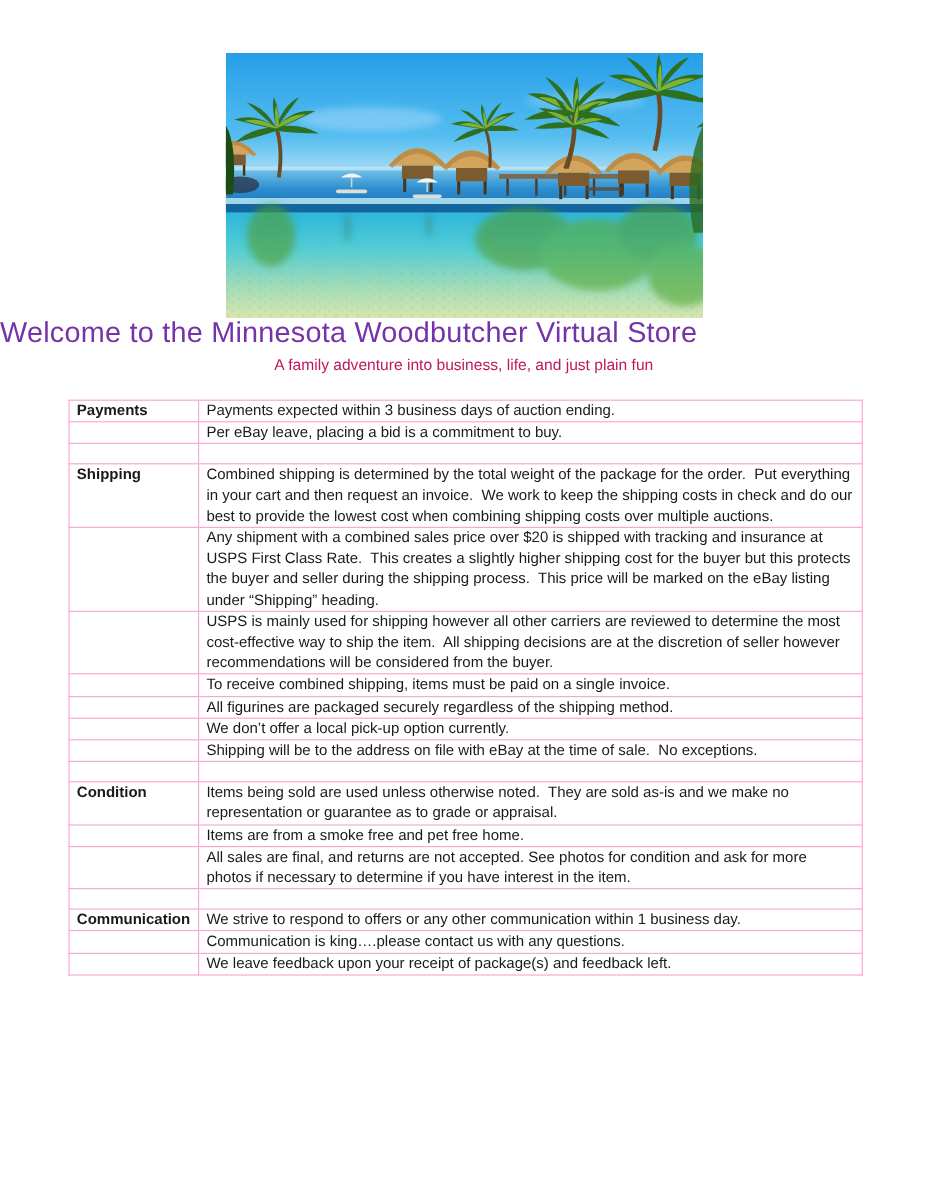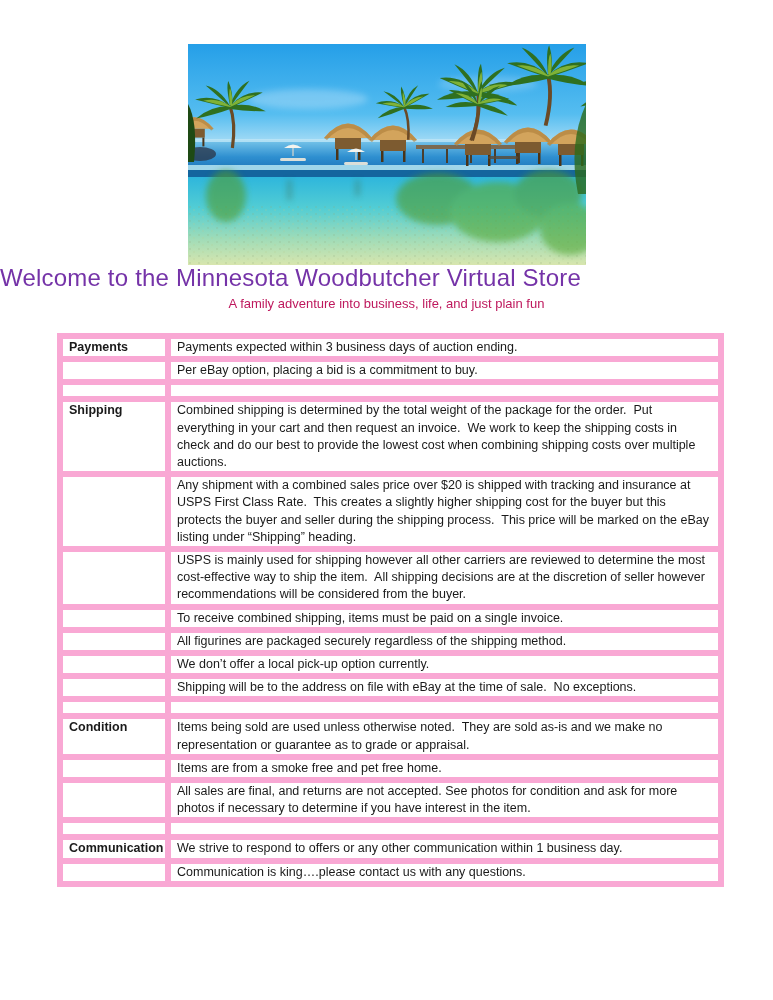--- a/index.html
+++ b/index.html
@@ -37,21 +37,21 @@
   }
 
   table.policy {
     border-collapse:collapse;
     table-layout:fixed;
     width:661px;
     margin:20px 0 0 57px;
     font-size:12.5px;
   }
   table.policy td {
-    border:6px solid #f9a8d4;
+    border:1px solid #f9a8d4;
     vertical-align:top;
     line-height:17.2px;
     height:17px;
     padding:0 6px;
   }
   table.policy td.cat {
     font-weight:700;
     white-space:nowrap;
   }
   table.policy td.txt {
@@ -195,21 +195,21 @@
       <col style="width:108px">
       <col style="width:553px">
     </colgroup>
     <tbody>
         <tr>
           <td class="cat">Payments</td>
           <td class="txt">Payments expected within 3 business days of auction ending.</td>
         </tr>
         <tr>
           <td class="cat"></td>
-          <td class="txt">Per eBay option, placing a bid is a commitment to buy.</td>
+          <td class="txt">Per eBay leave, placing a bid is a commitment to buy.</td>
         </tr>
         <tr>
           <td class="cat"></td>
           <td class="txt"></td>
         </tr>
         <tr>
           <td class="cat">Shipping</td>
           <td class="txt">Combined shipping is determined by the total weight of the package for the order.  Put everything in your cart and then request an invoice.  We work to keep the shipping costs in check and do our best to provide the lowest cost when combining shipping costs over multiple auctions.</td>
         </tr>
         <tr>
@@ -257,16 +257,20 @@
           <td class="txt"></td>
         </tr>
         <tr>
           <td class="cat">Communication</td>
           <td class="txt">We strive to respond to offers or any other communication within 1 business day.</td>
         </tr>
         <tr>
           <td class="cat"></td>
           <td class="txt">Communication is king….please contact us with any questions.</td>
         </tr>
+        <tr>
+          <td class="cat"></td>
+          <td class="txt">We leave feedback upon your receipt of package(s) and feedback left.</td>
+        </tr>
       </tbody>
   </table>
 
 </div>
 
 </body></html>

